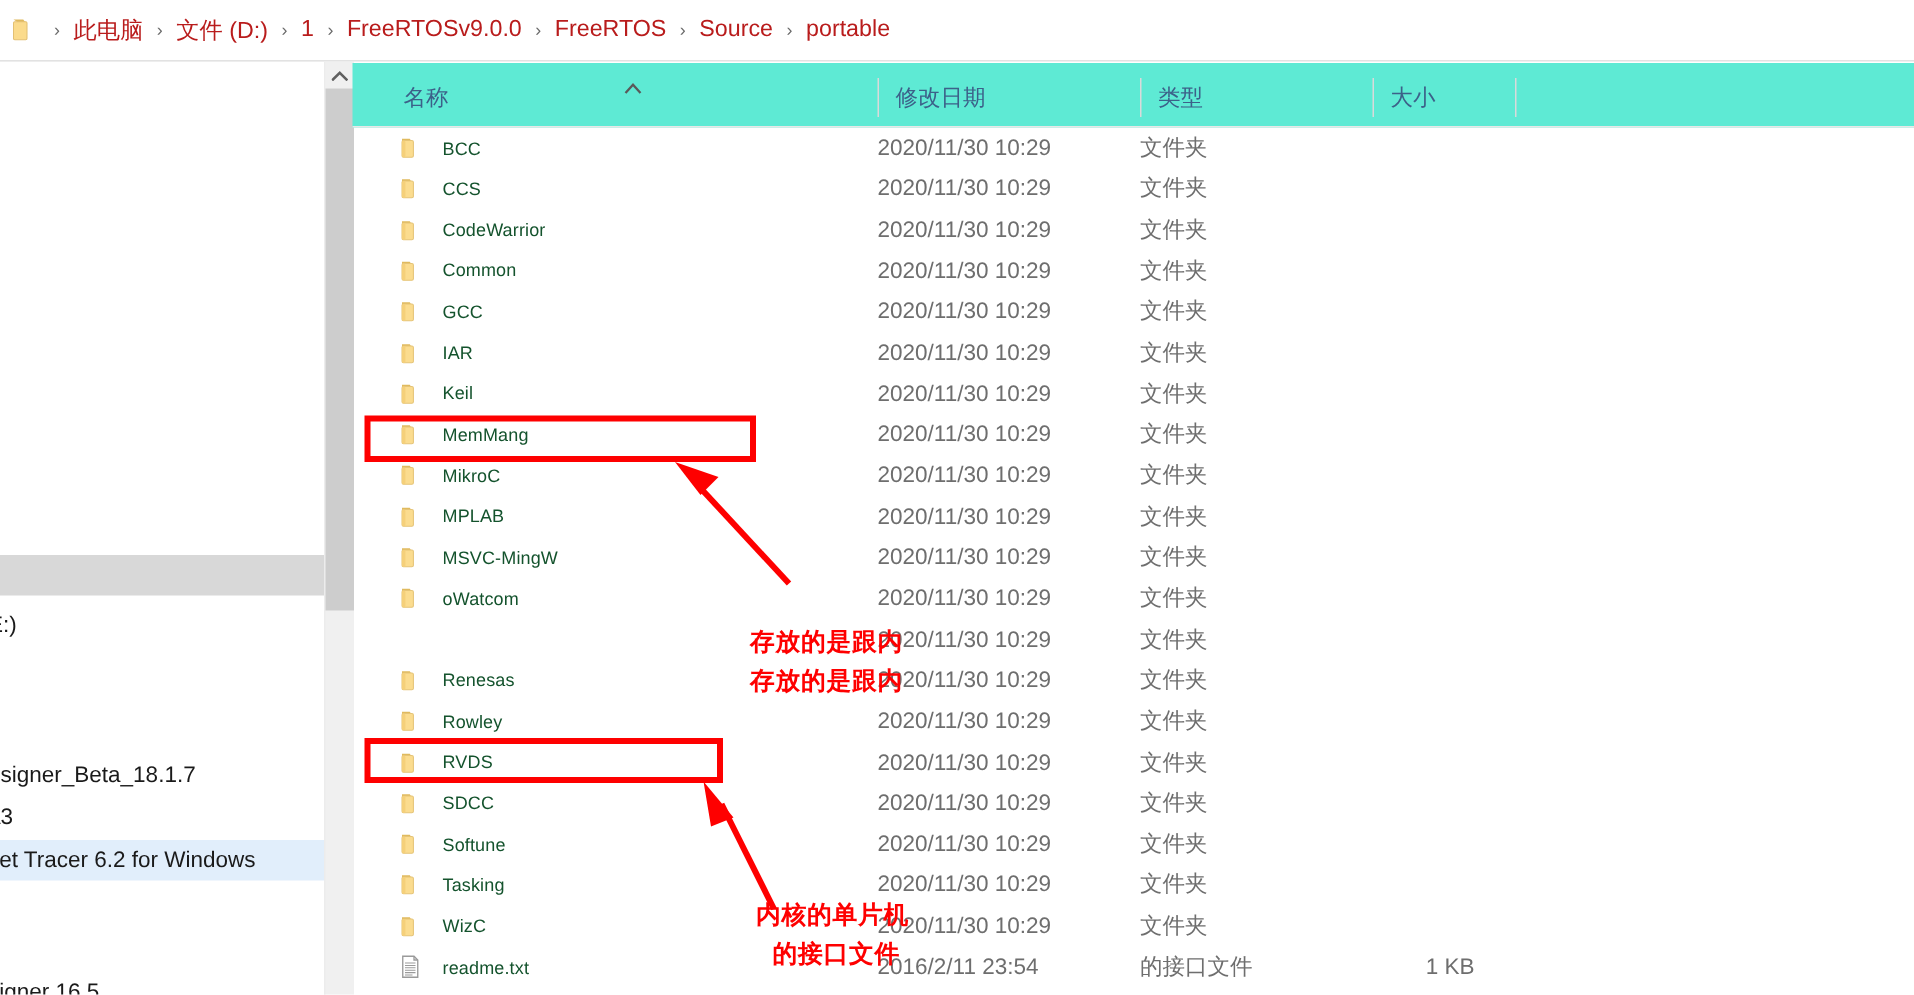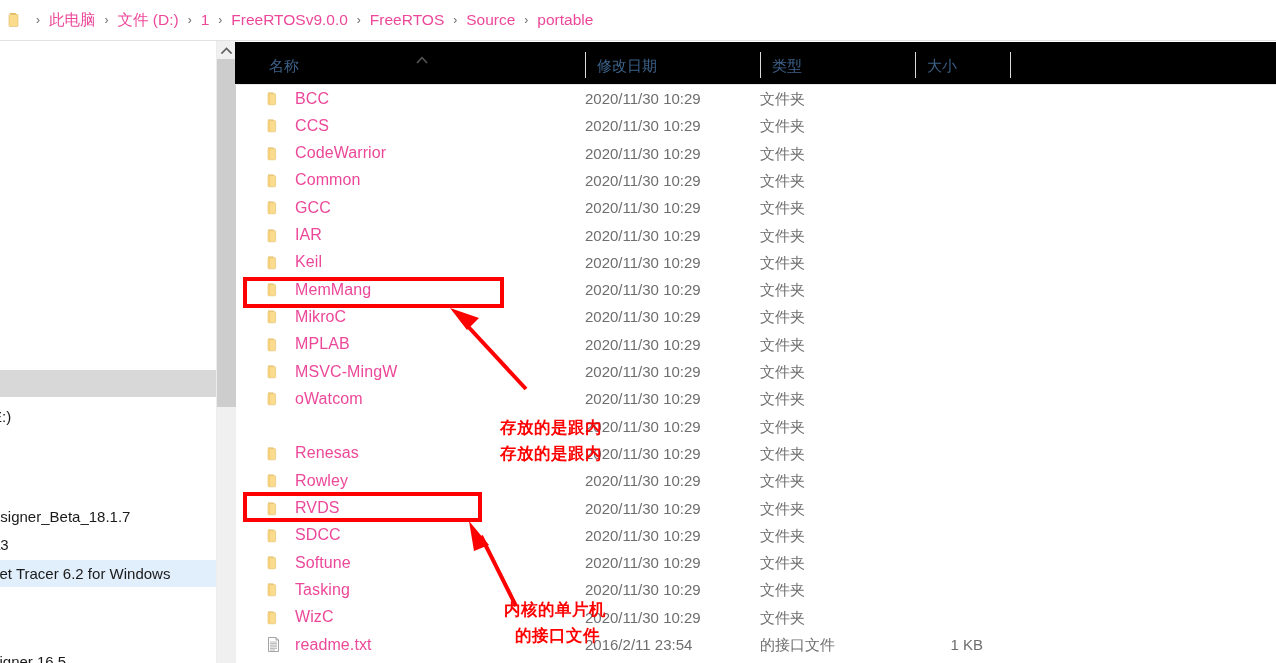--- a/index.html
+++ b/index.html
@@ -95,40 +95,40 @@
     box-sizing: border-box;
     z-index: 30;
   }
   .crumb-icon {
     width: 15px; height: 16px;
     margin-right: 6px;
     flex: 0 0 auto;
   }
   .crumb {
     font-size: 15.5px;
-    color: #ec4899;
+    color: #b91c1c;
     white-space: nowrap;
     padding: 0 2px;
   }
   .crumb-sep {
     color: #6a6a6a;
     font-size: 12px;
     margin: 0 7px 0 7px;
     line-height: 1;
     position: relative;
     top: 0px;
   }
 
   
   .colheader {
     position: absolute;
     left: 235px; top: 42px;
     width: 1041px;
     height: 43px;
-    background: #000000;
+    background: #5eead4;
     z-index: 20;
   }
   .colhead {
     position: absolute;
     top: 0;
     height: 43px;
     line-height: 47px;
     font-size: 15px;
     color: #3c6189;
     padding-left: 12px;
@@ -176,22 +176,22 @@
     display: flex;
     align-items: center;
   }
   .ficon {
     width: 17px; height: 17px;
     margin-left: 30px;
     margin-right: 13px;
     flex: 0 0 auto;
   }
   .fname {
-    font-size: 16px;
-    color: #ec4899;
+    font-size: 12px;
+    color: #14532d;
     white-space: nowrap;
     letter-spacing: 0.1px;
   }
   .cell-date {
     position: absolute;
     left: 350px; top: 0;
     height: 27px;
     line-height: 28px;
     font-size: 15px;
     color: #6e6e6e;

